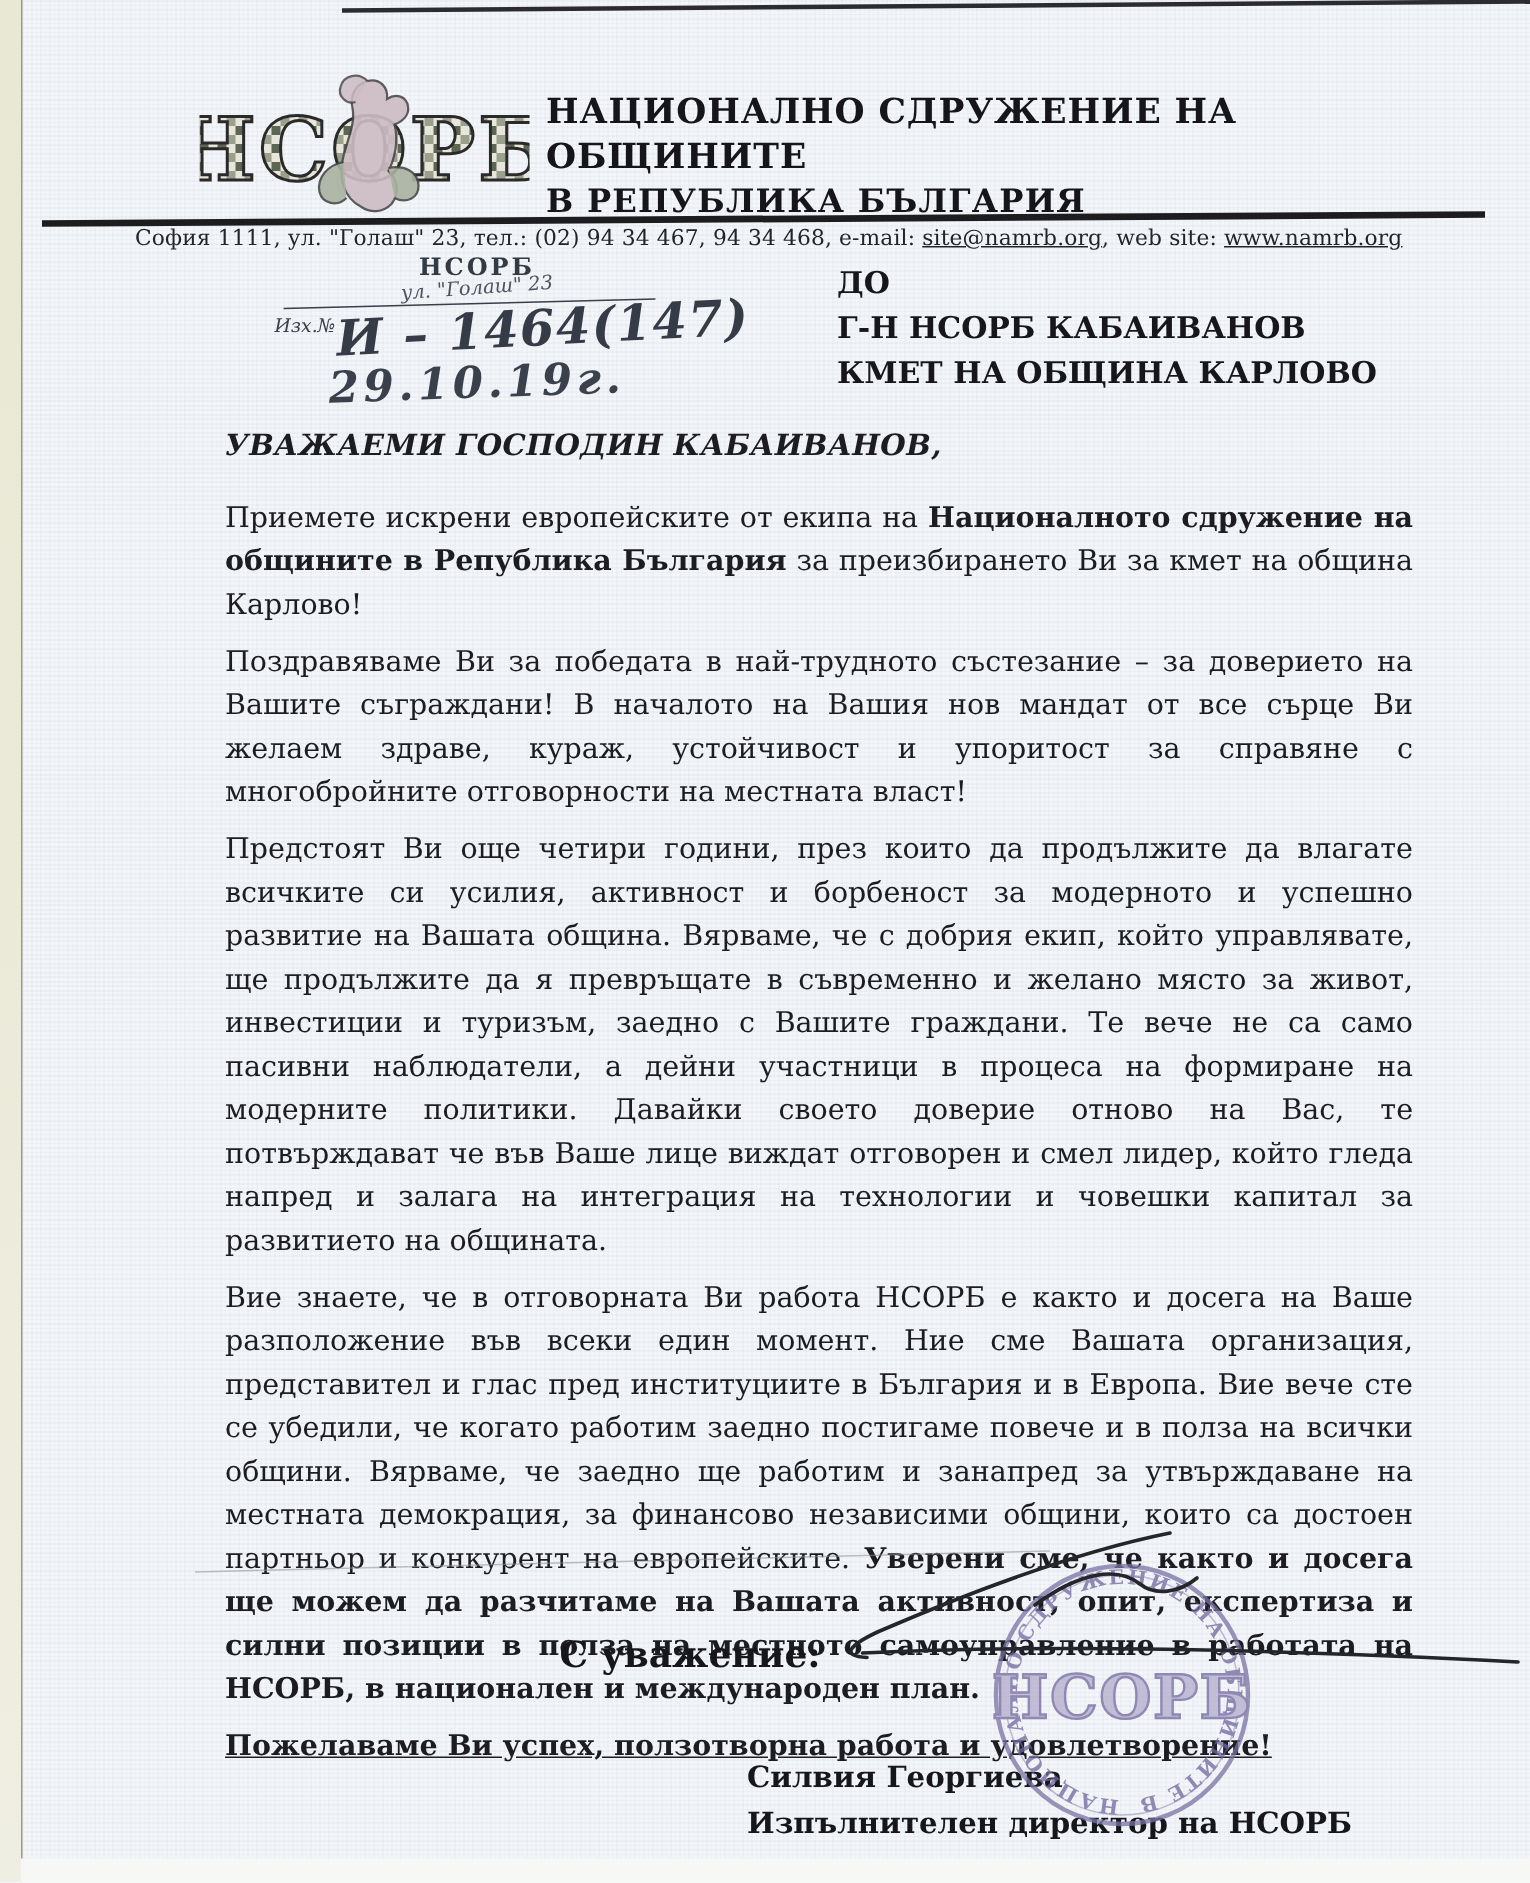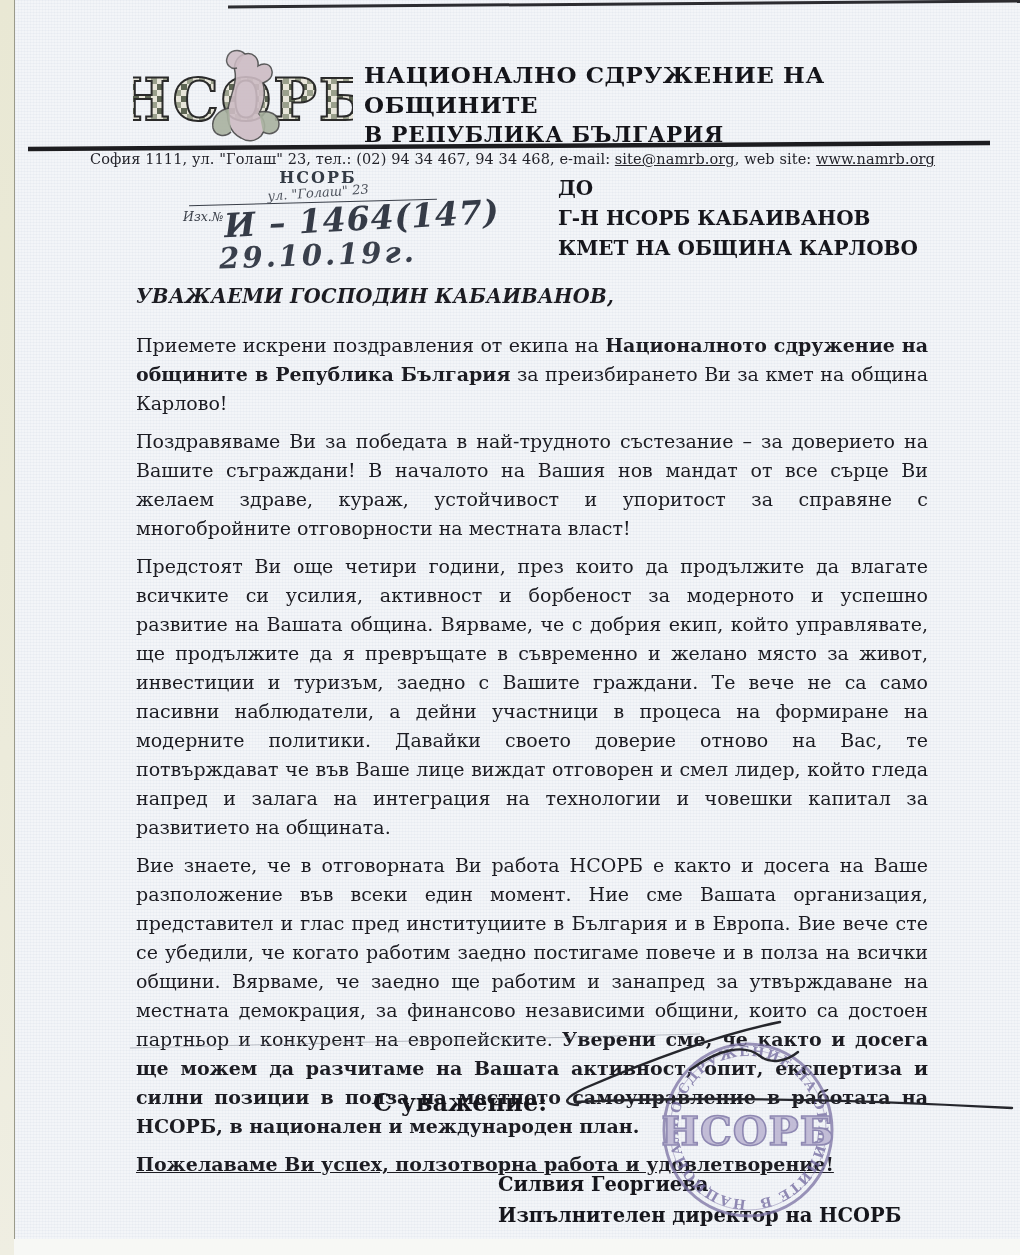--- a/index.html
+++ b/index.html
@@ -37,21 +37,21 @@
   .registry .reflabel{font-style:italic;font-size:12.5px;color:#3a3f49;
     padding-top:10px;flex:0 0 auto;}
   .registry .refnum{font-style:italic;font-size:33px;font-weight:bold;color:#353b47;
     transform:rotate(-3deg);letter-spacing:1px;white-space:nowrap;}
   .registry .date{font-style:italic;font-size:29px;font-weight:bold;color:#3a404c;
     transform:rotate(-2deg);letter-spacing:3px;margin-top:0px;}
   
   .recipient{left:558px;top:173px;width:400px;font-weight:bold;font-size:20px;
     line-height:30px;color:#16161c;}
   
-  .letter-body{left:136px;top:282px;width:792px;font-size:19px;line-height:29px;
+  .letter-body{left:150px;top:282px;width:792px;font-size:19px;line-height:29px;
     text-align:justify;color:#1c1c22;}
   .salutation{font-weight:bold;font-style:italic;font-size:19.5px;margin:0 0 20px 0;
     text-align:left;letter-spacing:0.3px;}
   .letter-body p{margin:0 0 9px 0;}
   .b{font-weight:bold;}
   .p-final{font-weight:bold;text-decoration:underline;}
   
   .closing{left:373px;top:1088px;font-weight:bold;font-size:24px;color:#16161c;}
   .sig-block{left:498px;top:1169px;font-weight:bold;font-size:19.5px;line-height:31px;
     color:#16161c;}
@@ -118,21 +118,21 @@
   </div>
 
   <div class="abs recipient">
     <div>ДО</div>
     <div>Г-Н НСОРБ КАБАИВАНОВ</div>
     <div>КМЕТ НА ОБЩИНА КАРЛОВО</div>
   </div>
 
   <div class="abs letter-body">
     <div class="salutation">УВАЖАЕМИ ГОСПОДИН КАБАИВАНОВ,</div>
-    <p><span>Приемете искрени поздравления от екипа на </span><span class="b">Националното сдружение на общините в Република България</span><span> за преизбирането Ви за кмет на община Карлово!</span></p>
+    <p><span>Приемете искрени европейските от екипа на </span><span class="b">Националното сдружение на общините в Република България</span><span> за преизбирането Ви за кмет на община Карлово!</span></p>
     <p>Поздравяваме Ви за победата в най-трудното състезание – за доверието на Вашите съграждани! В началото на Вашия нов мандат от все сърце Ви желаем здраве, кураж, устойчивост и упоритост за справяне с многобройните отговорности на местната власт!</p>
     <p>Предстоят Ви още четири години, през които да продължите да влагате всичките си усилия, активност и борбеност за модерното и успешно развитие на Вашата община. Вярваме, че с добрия екип, който управлявате, ще продължите да я превръщате в съвременно и желано място за живот, инвестиции и туризъм, заедно с Вашите граждани. Те вече не са само пасивни наблюдатели, а дейни участници в процеса на формиране на модерните политики. Давайки своето доверие отново на Вас, те потвърждават че във Ваше лице виждат отговорен и смел лидер, който гледа напред и залага на интеграция на технологии и човешки капитал за развитието на общината.</p>
     <p><span>Вие знаете, че в отговорната Ви работа НСОРБ е както и досега на Ваше разположение във всеки един момент. Ние сме Вашата организация, представител и глас пред институциите в България и в Европа. Вие вече сте се убедили, че когато работим заедно постигаме повече и в полза на всички общини. Вярваме, че заедно ще работим и занапред за утвърждаване на местната демокрация, за финансово независими общини, които са достоен партньор и конкурент на европейските. </span><span class="b">Уверени сме, че както и досега ще можем да разчитаме на Вашата активност, опит, експертиза и силни позиции в полза на местното самоуправление в работата на НСОРБ, в национален и международен план.</span></p>
     <p class="p-final">Пожелаваме Ви успех, ползотворна работа и удовлетворение!</p>
   </div>
 
   <svg class="abs crease-svg" width="600" height="32">
     <line x1="10" y1="26" x2="580" y2="12" stroke="#8b8f99" stroke-width="1" opacity="0.55"></line>
   </svg>
 

